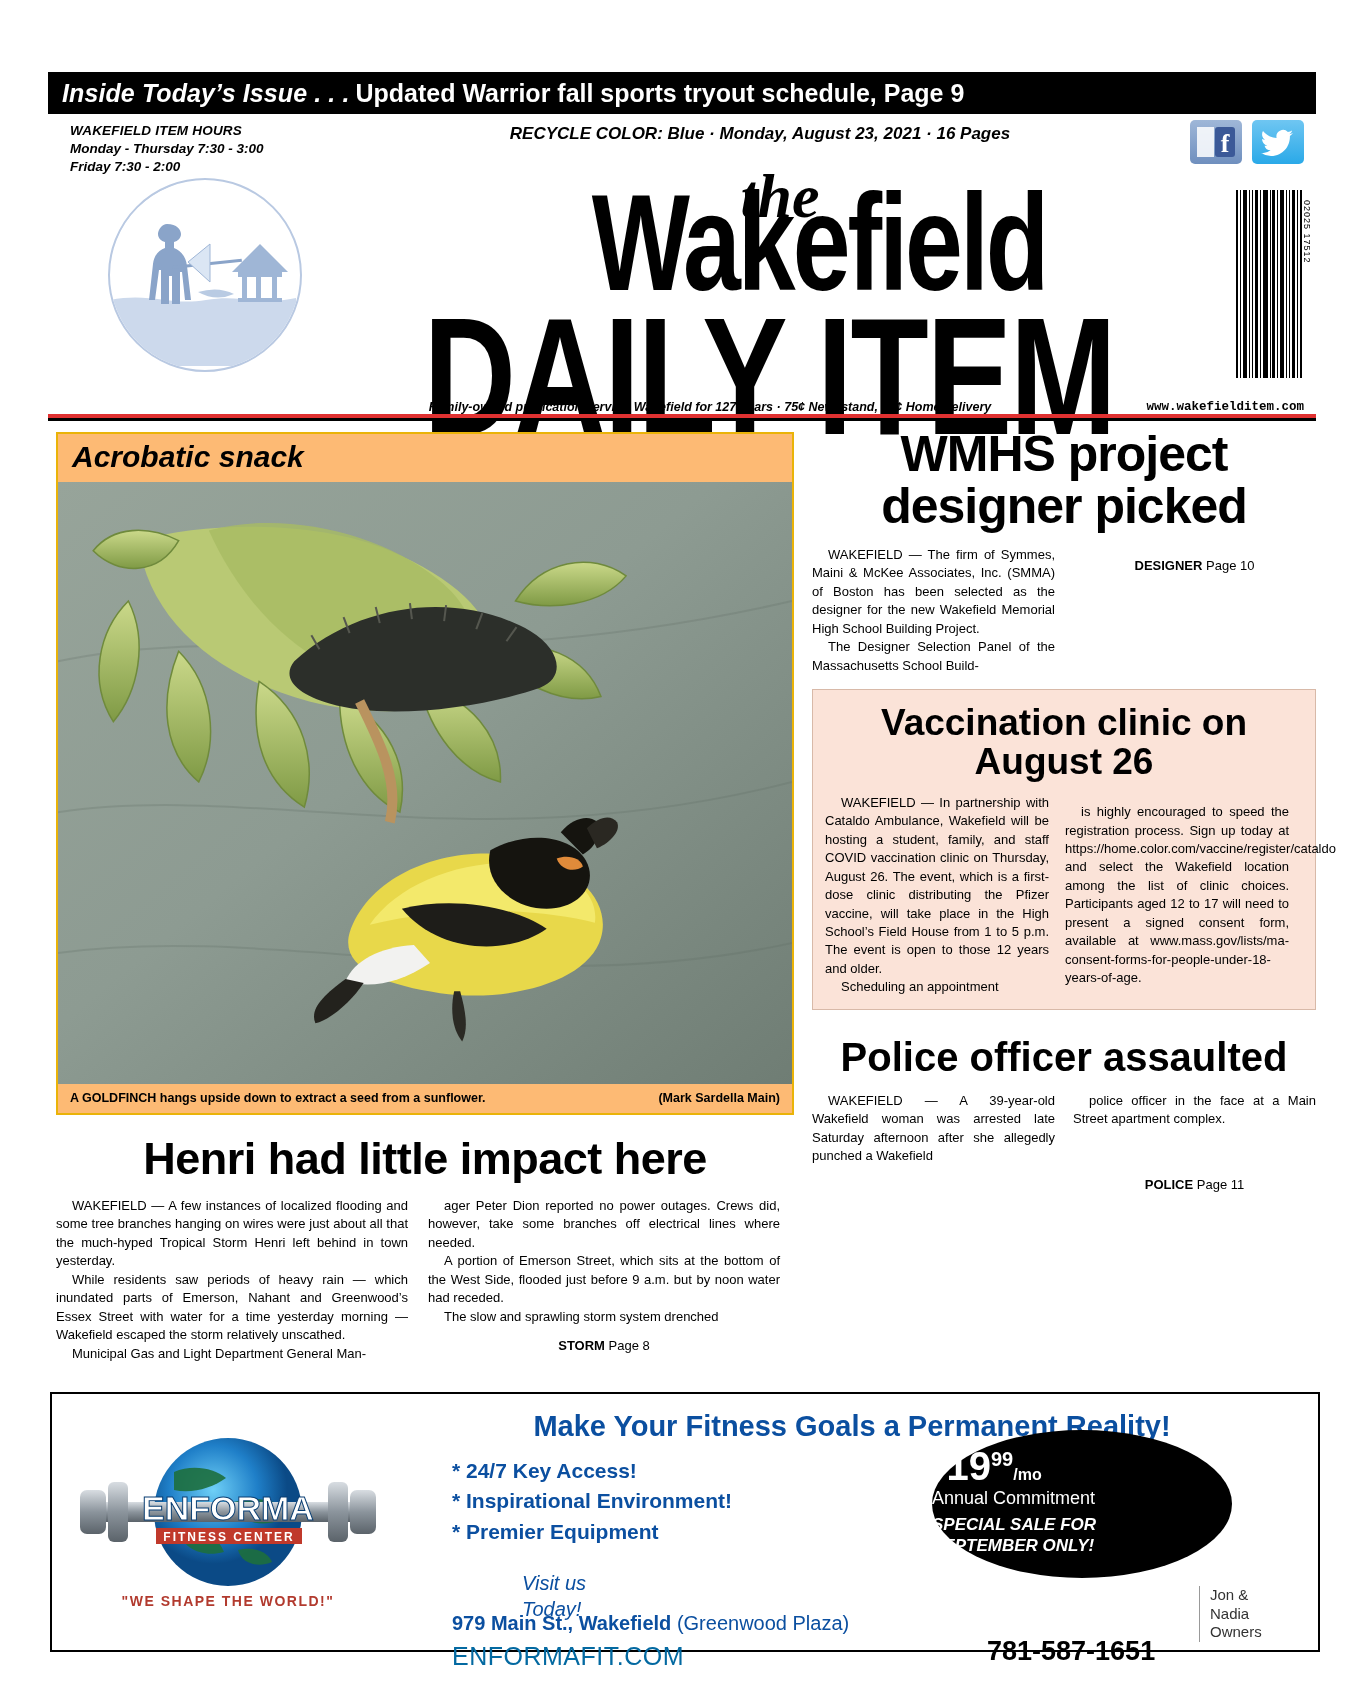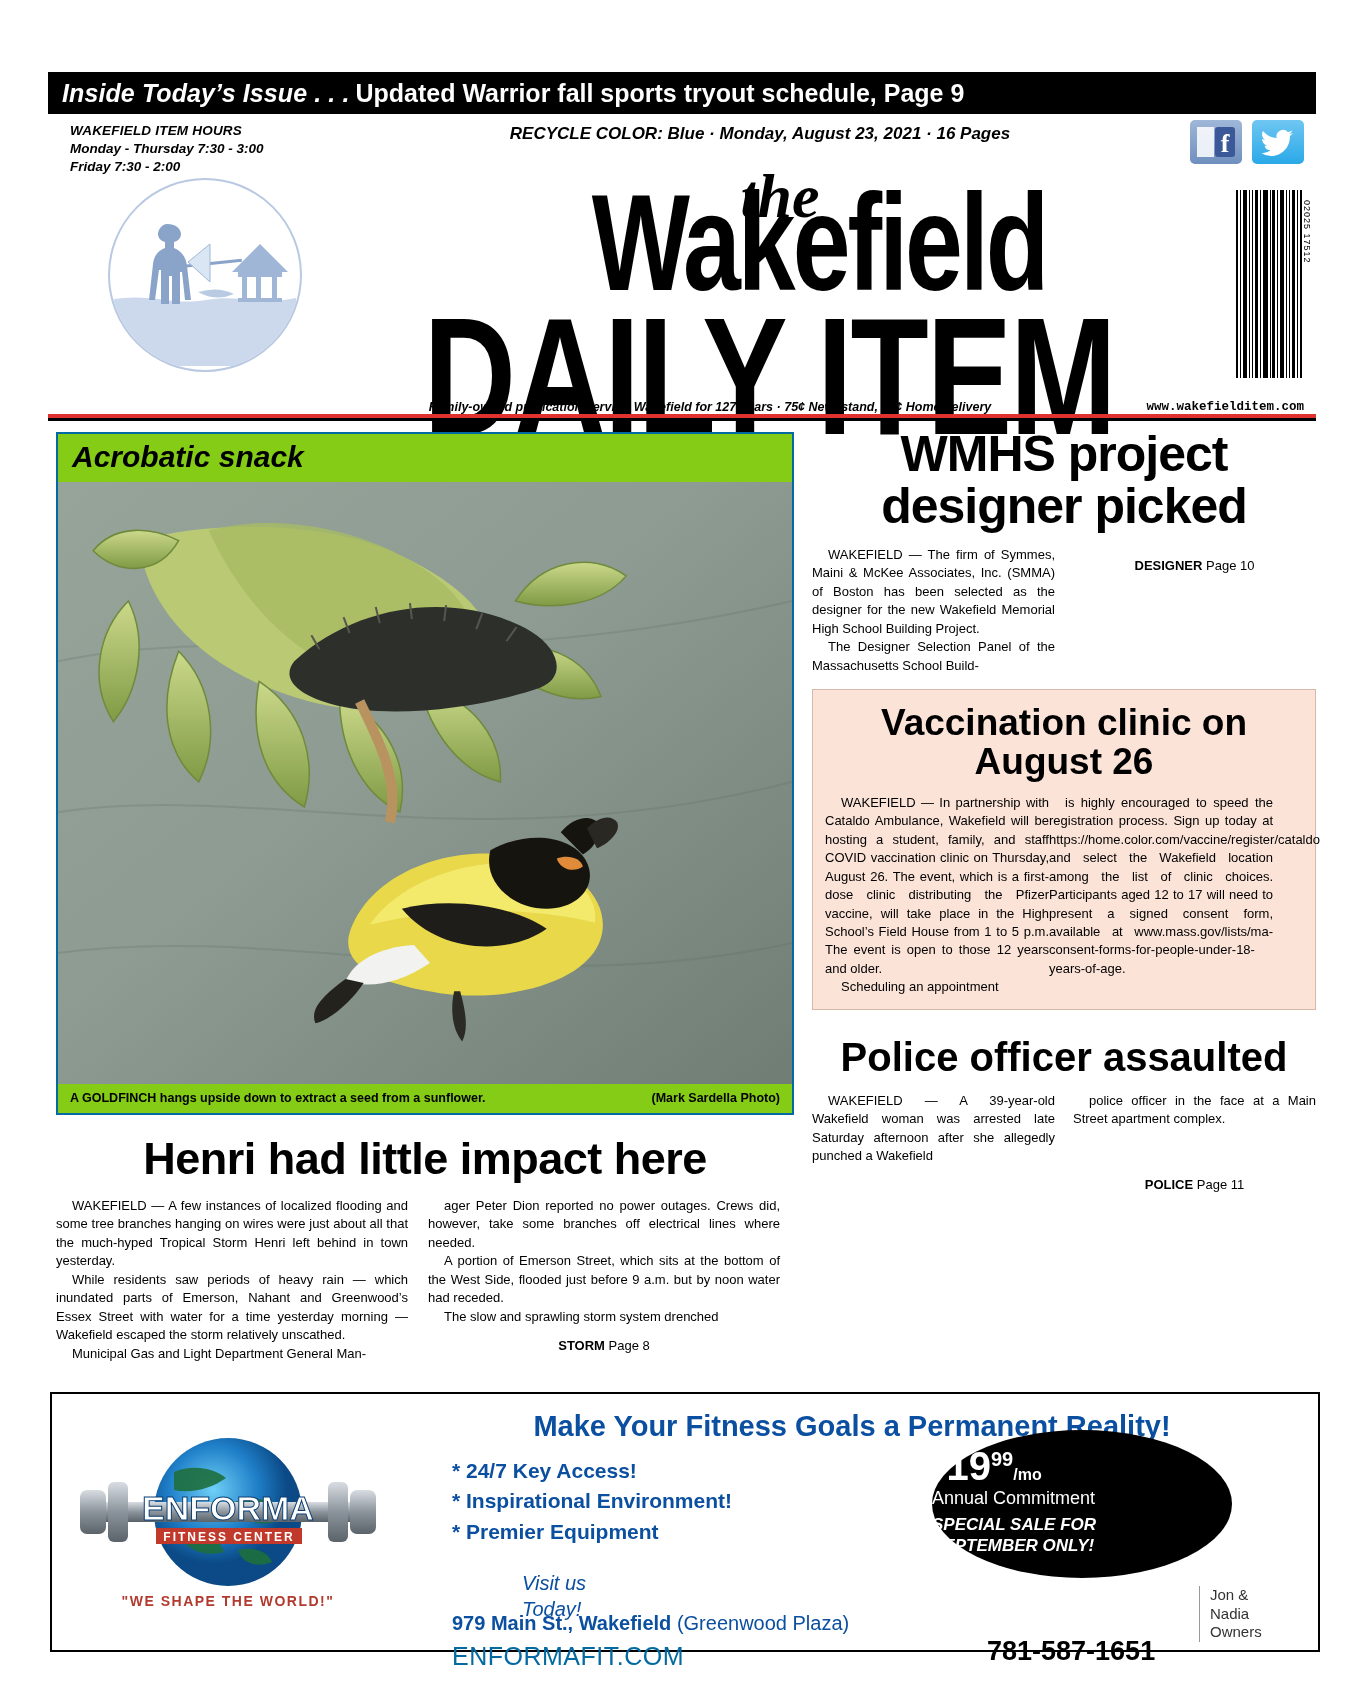--- a/index.html
+++ b/index.html
@@ -69,21 +69,21 @@
   .barcode i{display:block;background:#000;}
   .bcnum{position:absolute;right:52px;top:200px;writing-mode:vertical-rl;font-size:9px;letter-spacing:1px;}
 
   .redrule{position:absolute;left:48px;top:414px;width:1268px;height:4px;background:#e03131;}
   .blackrule{position:absolute;left:48px;top:418px;width:1268px;height:3px;background:#000;}
 
   
   .leftcol{position:absolute;left:56px;top:432px;width:738px;}
   .rightcol{position:absolute;left:812px;top:428px;width:504px;}
 
-  .photobox{border:2px solid #0369a1;padding:0;background:#84cc16;}
+  .photobox{border:2px solid #eab308;padding:0;background:#fdba74;}
   .photo-title{
     font-style:italic;font-weight:bold;font-size:30px;padding:6px 12px 8px 14px;
   }
   .photo-img{
     height:602px;width:100%;position:relative;overflow:hidden;background:#7f8d7c;
   }
   .caption{
     display:flex;justify-content:space-between;font-size:12.5px;font-weight:bold;
     padding:7px 12px 8px 12px;
   }
@@ -100,21 +100,21 @@
   .jump{font-size:13px;font-weight:bold;text-align:center;margin-top:12px;}
 
   
   h2.hd1{font-size:50px;font-weight:bold;text-align:center;line-height:1.04;margin:0 0 14px 0;letter-spacing:-1px;}
   .rcols{display:flex;gap:18px;}
   .rcols .c{width:243px;}
   .box-vax{
     margin-top:14px;background:#fbe3d8;border:1px solid #d8b9a8;padding:10px 12px 12px 12px;
   }
   h2.hd2{font-size:37px;font-weight:bold;text-align:center;line-height:1.05;margin:4px 0 12px 0;}
-  .vcols{display:flex;}
+  .vcols{display:flex;gap:16px;align-items:center;}
   .vcols .c{width:224px;}
   h2.hd3{font-size:40px;font-weight:bold;text-align:center;line-height:1.05;margin:26px 0 14px 0;}
 
   
   .ad{
     position:absolute;left:50px;top:1392px;width:1266px;height:256px;border:2px solid #000;background:#fff;
   }
   .ad-globe{position:absolute;left:26px;top:26px;width:300px;height:200px;}
   .ad-head{
     position:absolute;left:390px;top:16px;width:820px;text-align:center;font-size:29px;font-weight:bold;color:#0b4fa0;
@@ -286,21 +286,21 @@
             <path d="M246 46 C258 42 270 46 272 54 C264 60 250 58 246 46Z" fill="#e08b3a"></path>
             <path d="M120 150 C90 170 60 176 36 168 C44 148 70 134 104 132Z" fill="#f2f2f0"></path>
             <path d="M92 96 C140 84 200 92 236 116 C200 142 130 142 92 96Z" fill="#1e1d19"></path>
             <path d="M36 166 C14 182 0 196 6 210 C22 206 42 188 54 170Z" fill="#23221d"></path>
             <path d="M150 178 C156 200 158 216 152 228 C142 216 140 196 144 178Z" fill="#2b2a24"></path>
           </g>
         </svg>
       </div>
       <div class="caption">
         <span>A GOLDFINCH hangs upside down to extract a seed from a sunflower.</span>
-        <span>(Mark Sardella Photo)</span>
+        <span>(Mark Sardella Main)</span>
       </div>
     </div>
 
     <h1 class="lead">Henri had little impact here</h1>
     <div class="cols2">
       <div class="c">
         <p class="body first">WAKEFIELD — A few instances of localized flooding and some tree branches hanging on wires were just about all that the much-hyped Tropical Storm Henri left behind in town yesterday.</p>
         <p class="body">While residents saw periods of heavy rain — which inundated parts of Emerson, Nahant and Greenwood’s Essex Street with water for a time yesterday morning — Wakefield escaped the storm relatively unscathed.</p>
         <p class="body">Municipal Gas and Light Department General Man-</p>
       </div>

